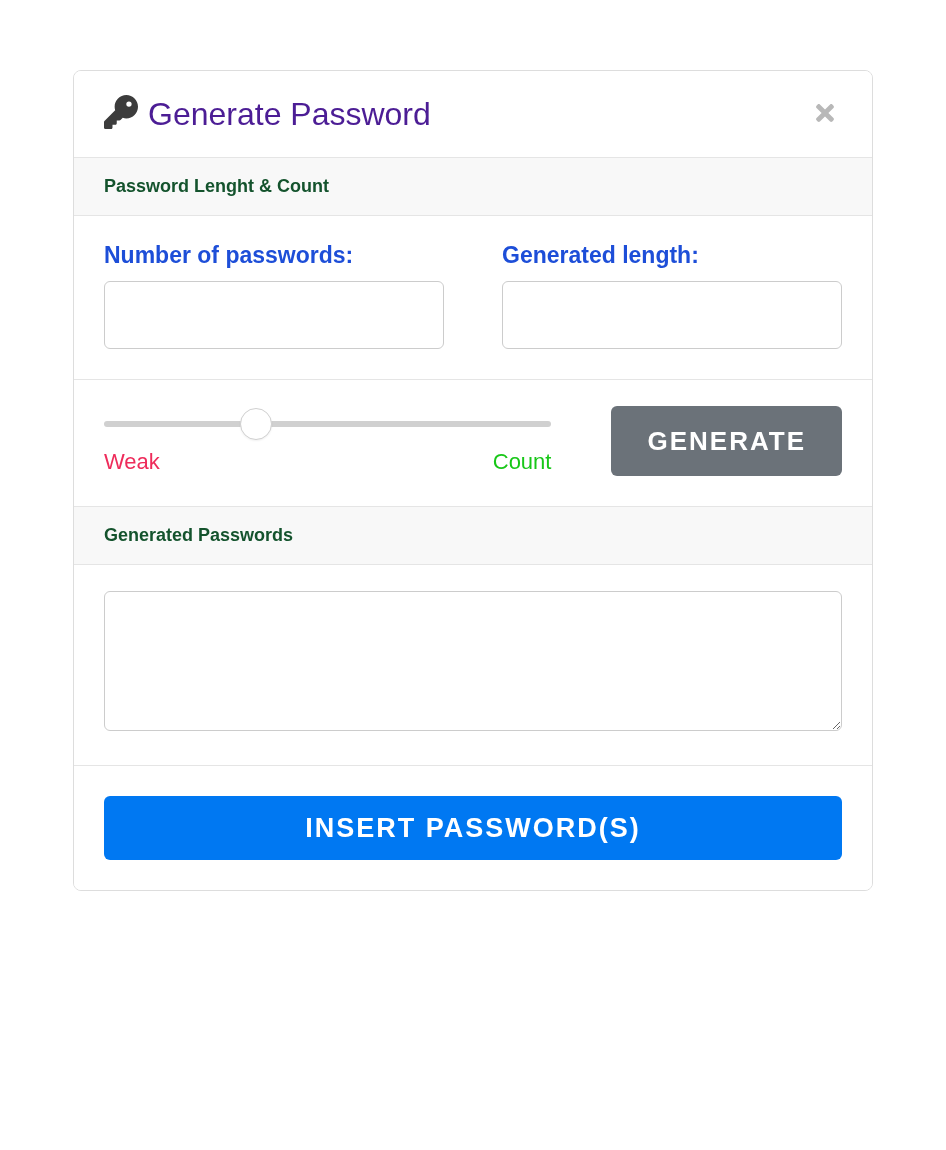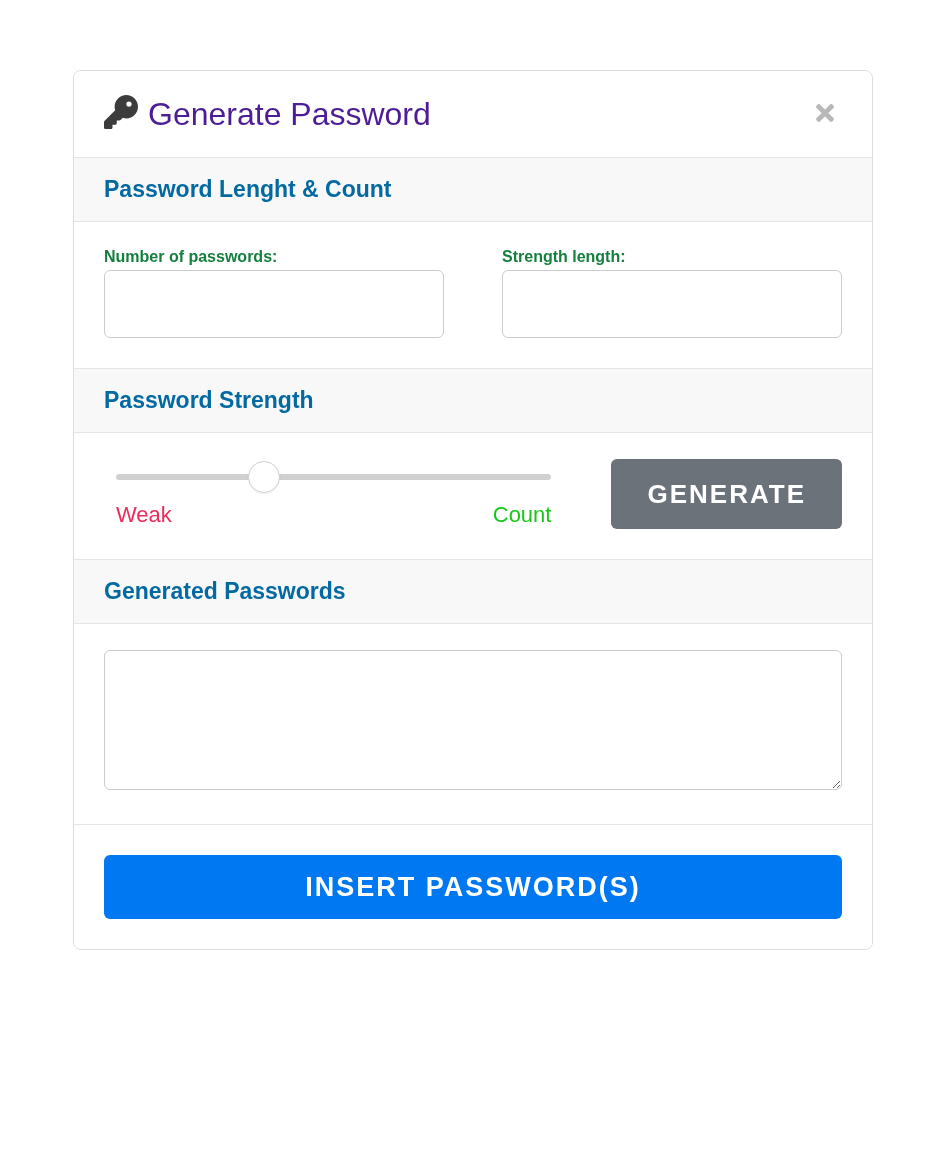--- a/index.html
+++ b/index.html
@@ -49,58 +49,57 @@
       padding: 4px;
     }
     .close-btn svg {
       width: 26px;
       height: 26px;
     }
     .section-header {
       background: #f8f8f8;
       padding: 18px 30px;
       border-bottom: 1px solid #e5e5e5;
-      font-size: 23px;
-      font-weight: 700;
-      color: #0369a1;
+      font-size: 18px;
+      font-weight: 700;
+      color: #14532d;
     }
     .section-body {
       background: #ffffff;
       padding: 26px 30px 30px;
       border-bottom: 1px solid #e5e5e5;
     }
     .form-row {
       display: flex;
       gap: 58px;
     }
     .form-group {
       flex: 1;
       display: flex;
       flex-direction: column;
     }
     .form-label {
-      font-size: 16px;
-      font-weight: 700;
-      color: #15803d;
-      margin-bottom: 4px;
+      font-size: 23px;
+      font-weight: 700;
+      color: #1d4ed8;
+      margin-bottom: 12px;
     }
     .number-input {
       width: 100%;
       height: 68px;
       border: 1px solid #ccc;
       border-radius: 6px;
       font-size: 20px;
       padding: 0 14px;
       background: #ffffff;
     }
     .strength-row {
       display: flex;
       align-items: center;
       gap: 60px;
-      margin-left: 12px;
     }
     .strength-slider-wrap {
       flex: 1;
       display: flex;
       flex-direction: column;
     }
     .slider-track-wrap {
       position: relative;
       height: 34px;
       display: flex;
@@ -212,27 +211,26 @@
   </div>
 
   <div class="section-header">Password Lenght &amp; Count</div>
   <div class="section-body">
     <div class="form-row">
       <div class="form-group">
         <label class="form-label">Number of passwords:</label>
         <input type="number" class="number-input" value="" style="">
       </div>
       <div class="form-group">
-        <label class="form-label">Strength length:</label>
+        <label class="form-label">Generated length:</label>
         <input type="number" class="number-input" value="" style="">
       </div>
     </div>
   </div>
 
-  <div class="section-header">Password Strength</div>
   <div class="section-body">
     <div class="strength-row">
       <div class="strength-slider-wrap">
         <div class="slider-track-wrap">
           <div class="slider-track">
             <div class="slider-fill"></div>
           </div>
           <div class="slider-thumb"></div>
         </div>
         <div class="slider-labels">

